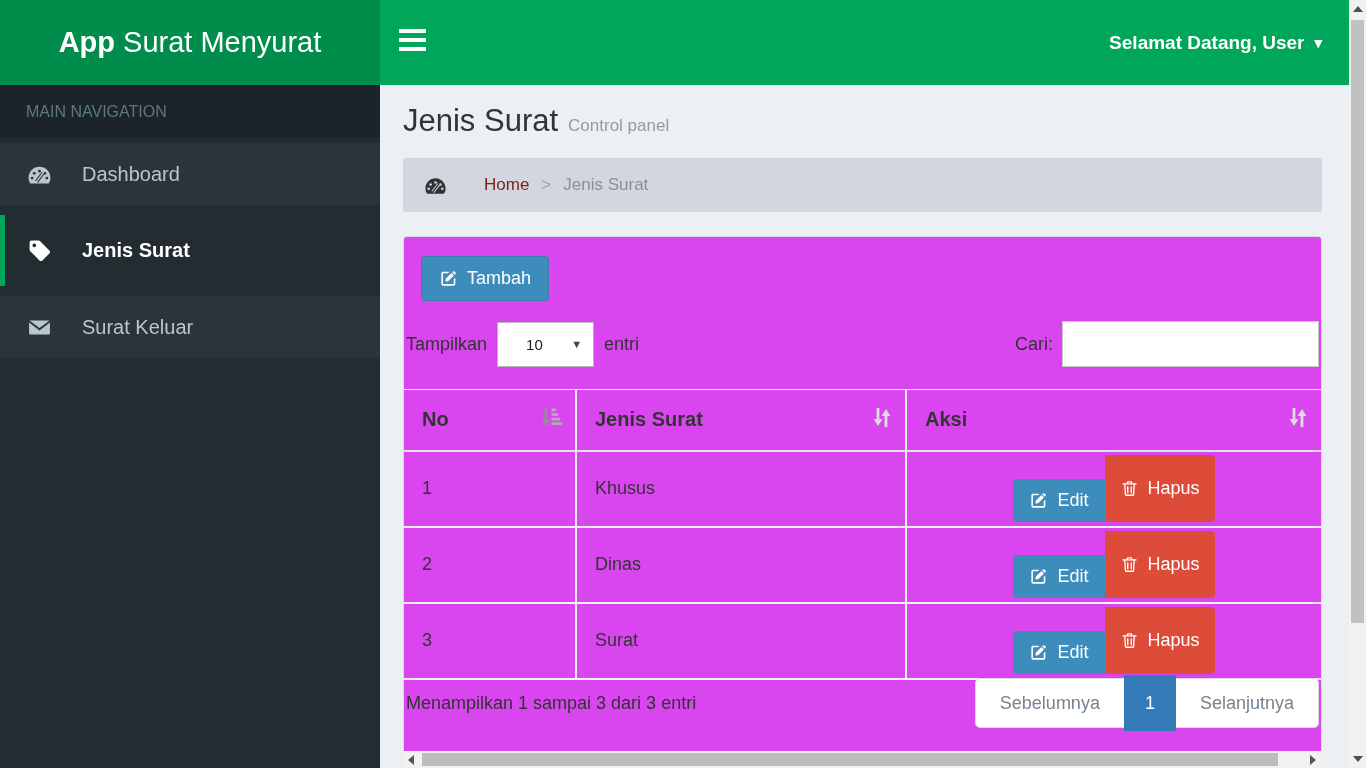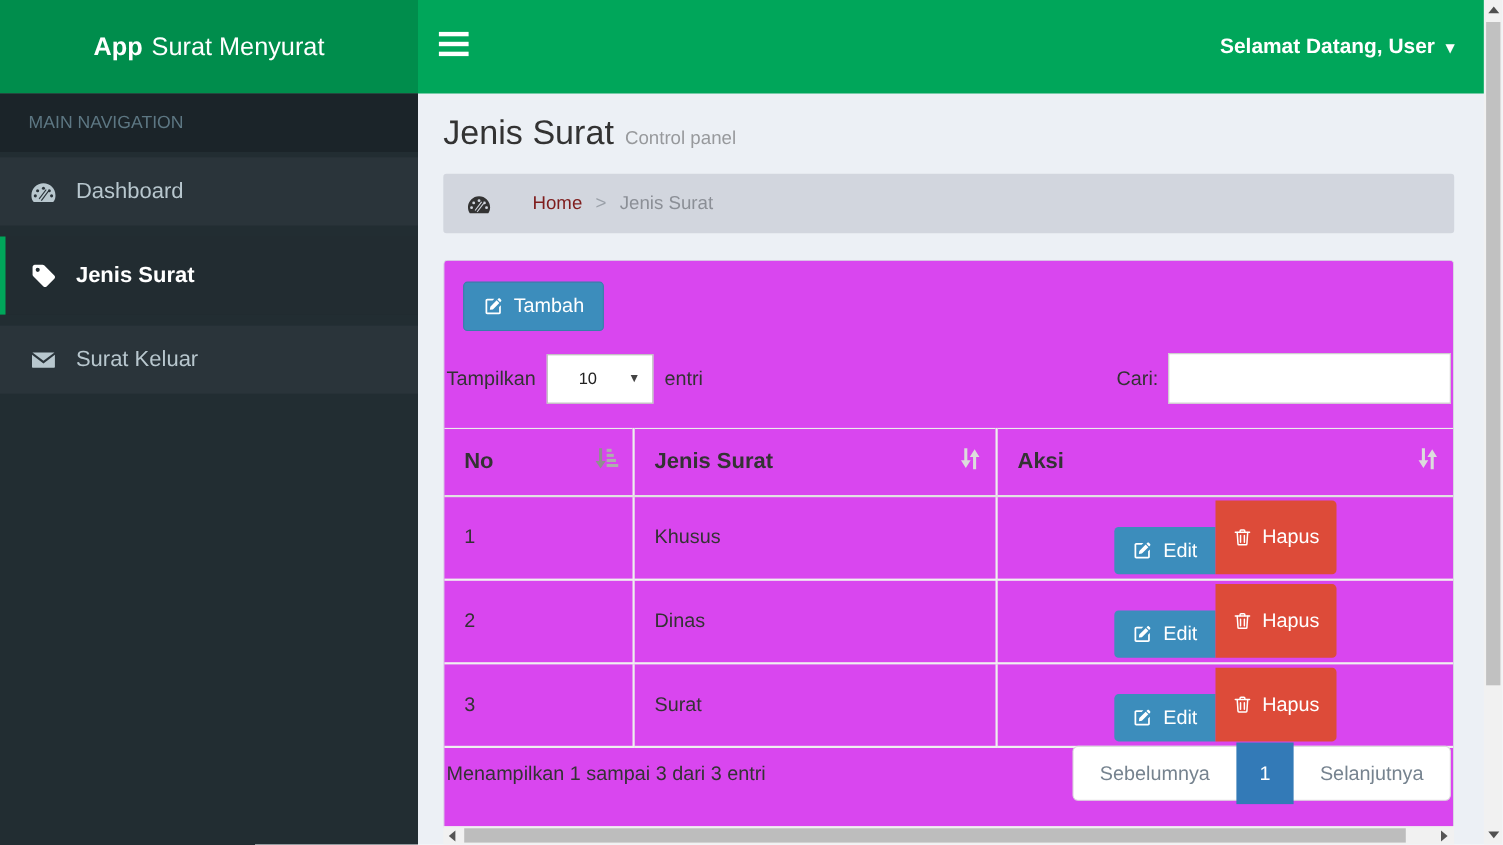--- a/index.html
+++ b/index.html
@@ -5,37 +5,37 @@
   * { margin:0; padding:0; box-sizing:border-box; }
   html,body { width:1366px; height:768px; overflow:hidden; }
   body { font-family:"Liberation Sans", sans-serif; }
 
   .screen { position:relative; width:1366px; height:768px; background:#ecf0f5; overflow:hidden; }
 
   
   .navbar { position:absolute; left:0; top:0; width:1349px; height:85px; background:#00a65a; }
   .brand { position:absolute; left:0; top:0; width:380px; height:85px; background:#008d4c;
            color:#fff; display:flex; align-items:center; justify-content:center;
-           font-size:23px; cursor:pointer; }
+           font-size:29px; cursor:pointer; }
   .brand b { font-weight:bold; margin-right:8px; }
   .hamburger { position:absolute; left:399px; top:29px; width:27px; height:27px;
                background:none; border:none; cursor:pointer; padding:0; }
   .hamburger span { display:block; width:27px; height:4px; background:#fff; margin:0 0 5px 0; }
   .user-menu { position:absolute; right:27px; top:0; height:85px; display:flex;
                align-items:center; gap:10px; color:#fff; font-size:19px; font-weight:bold; cursor:pointer; }
   .user-menu .caret { font-size:15px; }
 
   
   .sidebar { position:absolute; left:0; top:85px; width:380px; height:683px; background:#222d32; }
   .nav-header { height:53px; background:#1b2429; display:flex; align-items:center;
                 padding-left:26px; color:#5d7783; font-size:16px; }
   .side-menu { padding-top:5px; }
   .side-item { height:62px; margin-bottom:10px; display:flex; align-items:center;
                background:#2a343a; color:#b8c7ce; font-size:20px; cursor:pointer;
-               padding-left:27px; --hole:#2a343a; }
+               padding-left:27px;gap:13px; --hole:#2a343a; }
   .side-item .svg-icon { width:25px; height:25px; margin-right:17px; flex:0 0 auto; }
   .side-item.active { height:71px; background:#222c31; color:#fff; font-weight:bold;
                       border-left:5px solid #00a65a; padding-left:22px; --hole:#222c31; }
 
   
   .content { position:absolute; left:380px; top:85px; width:969px; height:683px; }
   .page-title { position:absolute; left:23px; top:18px; font-size:31px; color:#333;
                 font-weight:normal; white-space:nowrap; }
   .page-title small { font-size:17px; color:#97999c; margin-left:10px; font-weight:normal; }
   .breadcrumb { position:absolute; left:23px; top:73px; width:919px; height:54px;

